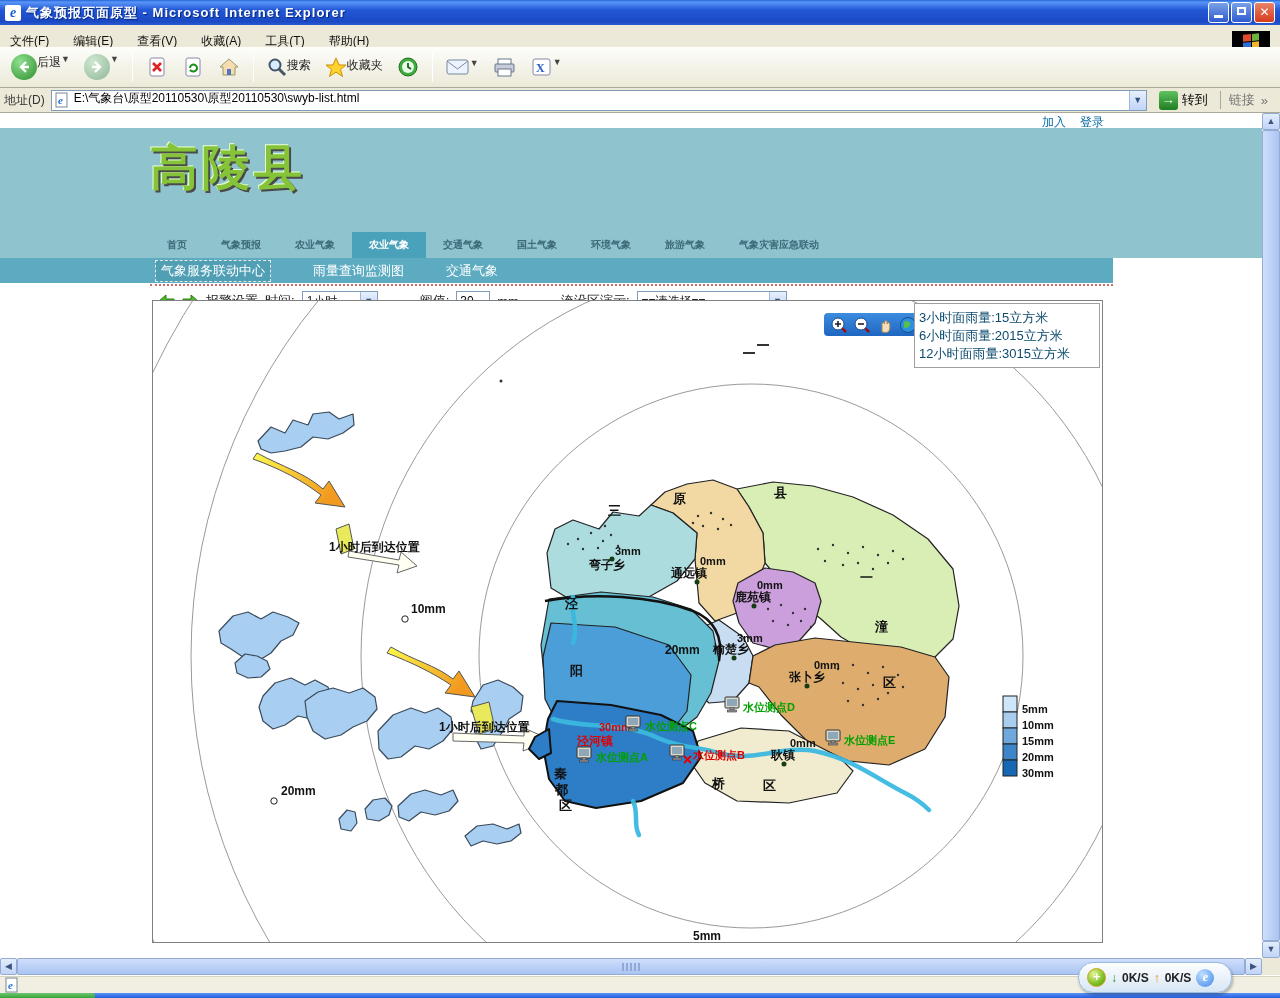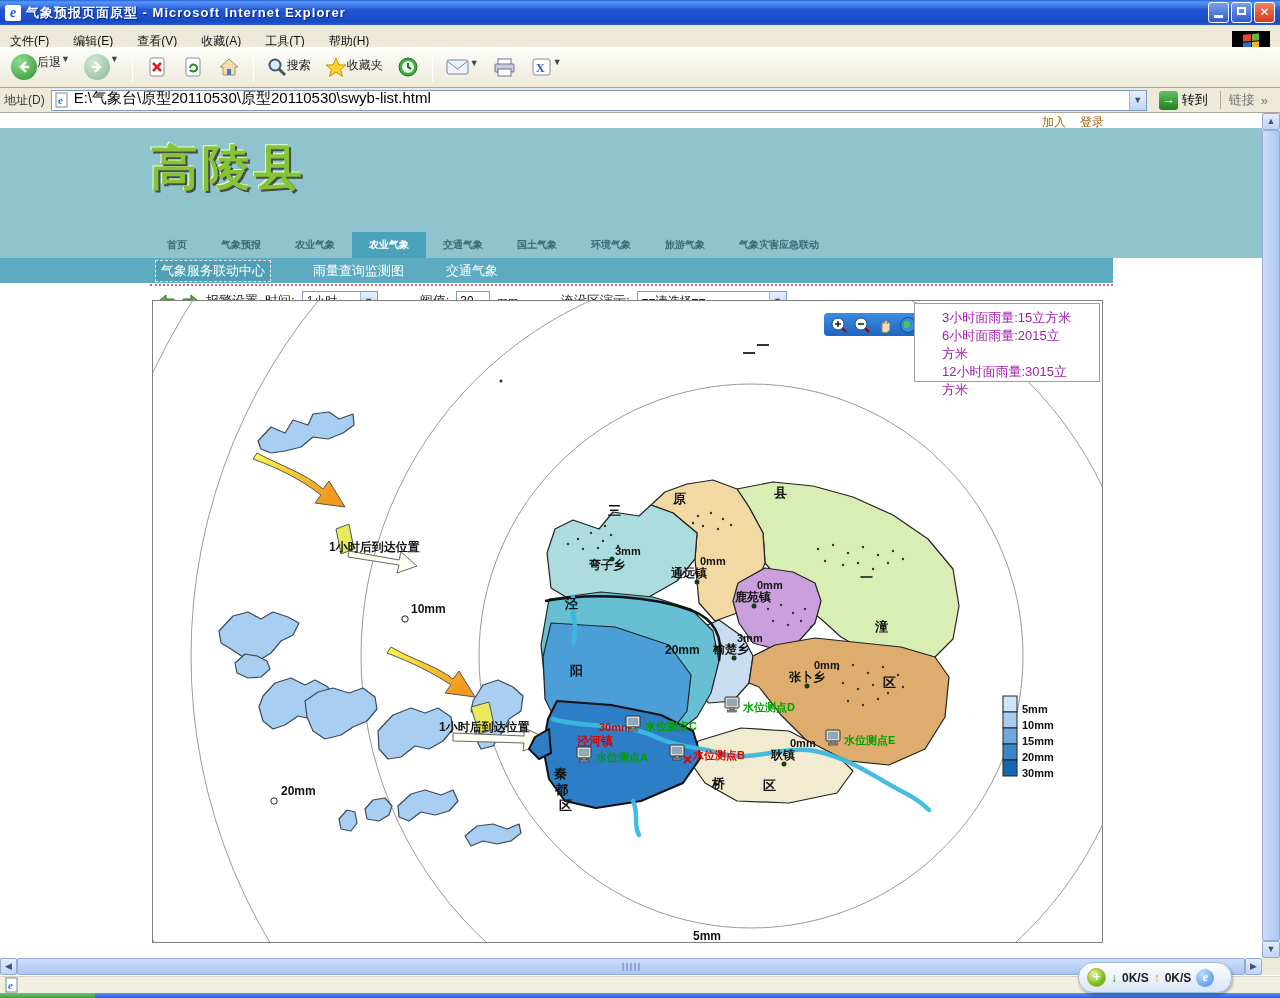--- a/index.html
+++ b/index.html
@@ -34,34 +34,34 @@
   .tbtn{display:flex;align-items:flex-start;padding:2px 5px;font-size:12px;color:#222}
   .circ{width:26px;height:26px;border-radius:50%;display:flex;align-items:center;justify-content:center}
   .circ.back{background:radial-gradient(circle at 35% 30%,#8fe08f,#2e8f2e)}
   .circ.fwd{background:radial-gradient(circle at 35% 30%,#cfe8cf,#8fb79a)}
   .caret{font-size:9px;color:#444}
   .vsep{width:1px;height:30px;background:#aca899;border-right:1px solid #fff;margin:0 4px}
   .adbar{position:absolute;top:88px;left:0;width:1280px;height:25px;background:#ece9d8;
     border-bottom:1px solid #aca899;display:flex;align-items:center;padding:0 4px;gap:6px}
   .adbar label{font-size:12px;color:#333}
   .adwrap{flex:1;position:relative;height:21px}
-  .adwrap input{width:100%;height:21px;border:1px solid #7f9db9;font-size:15px;padding:0 20px 3px 22px;
+  .adwrap input{width:100%;height:21px;border:1px solid #7f9db9;font-size:12px;padding:0 20px 3px 22px;
     font-family:"Liberation Sans",sans-serif}
   .adico{position:absolute;left:3px;top:2px}
   .addrop{position:absolute;right:1px;top:1px;width:17px;height:19px;
     background:linear-gradient(to bottom,#e8f0fd,#c0d4f7);border-left:1px solid #9db9dd;
     text-align:center;font-size:9px;line-height:19px;color:#33507a}
   .gobtn{display:flex;align-items:center;gap:4px;padding:1px 6px;font-size:13px}
   .goico{width:19px;height:19px;background:linear-gradient(to bottom,#5fc25f,#1f7d1f);border-radius:3px;
     color:#fff;text-align:center;line-height:18px;font-weight:bold}
   .links{display:flex;align-items:center;gap:6px;color:#777;font-size:13px;padding:0 8px;border-left:1px solid #aca899}
 
   
   .content{position:absolute;top:113px;left:0;width:1262px;height:845px;background:#fff;overflow:hidden}
-  .toplinks{position:absolute;top:1px;right:158px;color:#a16207;font-size:12px;display:flex;gap:14px}
+  .toplinks{position:absolute;top:1px;right:158px;color:#0369a1;font-size:12px;display:flex;gap:14px}
   .hdr{position:absolute;top:15px;left:0;width:1262px;height:104px;background:#8fc4cf}
   .logo{position:absolute;left:150px;top:8px;display:flex;align-items:flex-start;gap:14px}
   .logo .county{font-size:48px;font-weight:bold;color:#85c438;letter-spacing:4px;
     text-shadow:2px 2px 0 #4a4a4a,-1px -1px 0 #e8ffd0}
   .logo .rt{padding-top:14px}
   .logo .cn{font-size:27px;font-weight:bold;color:#8fd32f;letter-spacing:2px;text-shadow:1.5px 1.5px 0 #4a4a4a}
   .logo .en{font-size:11px;font-weight:bold;color:#fff;letter-spacing:4px;margin-top:4px;text-shadow:1px 1px 0 #789}
   .nav{position:absolute;top:119px;left:0;width:1262px;height:26px;background:#8fc4cf;
     display:flex;padding-left:150px;font-size:10px;font-weight:bold;color:#3d6b77}
   .nav .it{padding:0 17px;line-height:26px;cursor:default;white-space:nowrap}
@@ -76,22 +76,22 @@
   .sel .txt{flex:1;padding:0 4px;font-size:12px;overflow:hidden;white-space:nowrap}
   .sel .drop{width:17px;height:18px;background:linear-gradient(to bottom,#e8f0fd,#b9cef5);
     border-left:1px solid #9db9dd;text-align:center;font-size:9px;line-height:18px;color:#33507a}
   .sel.time{width:76px}.sel.flood{width:150px}
   .thin{width:34px;height:20px;border:1px solid #7f9db9;font-size:12px;padding:0 3px;font-family:"Liberation Sans",sans-serif}
 
   .mapbox{position:absolute;top:187px;left:152px;width:951px;height:643px;border:1px solid #808080;background:#fff}
   .mapbox svg.main{position:absolute;left:0;top:0}
   .maptools{position:absolute;left:671px;top:12px;width:98px;height:23px;border-radius:4px;
     background:linear-gradient(to bottom,#3c8ce0,#1e66c0);display:flex;align-items:center;justify-content:space-around;padding:0 3px}
-  .infobox{position:absolute;left:761px;top:2px;width:186px;height:79px;background:#fff;border:1px solid #a0a0a0;
-    padding:5px 27px;font-size:13px;color:#a21caf;display:flex;flex-direction:column;justify-content:space-around}
+  .infobox{position:absolute;left:761px;top:2px;width:186px;height:65px;background:#fff;border:1px solid #a0a0a0;
+    padding:5px 4px;font-size:13px;color:#0c4a6e;display:flex;flex-direction:column;justify-content:space-around}
 
   
   .vscroll{position:absolute;top:113px;left:1262px;width:18px;height:845px;background:#f3f1e4}
   .hscroll{position:absolute;top:958px;left:0;width:1262px;height:17px;background:#f3f1e4;display:flex}
   .sbtn{width:17px;height:17px;background:linear-gradient(to bottom,#e3edfd,#c0d4f7);
     border:1px solid #96abd3;border-radius:2px;color:#3b537e;font-size:9px;text-align:center;line-height:15px}
   .vscroll .sbtn{width:18px}
   .vthumb{position:absolute;top:17px;left:0;width:18px;height:811px;border:1px solid #96abd3;border-radius:2px;
     background:linear-gradient(to right,#cfdffc,#aac4f2)}
   .hthumb{flex:1;border:1px solid #96abd3;border-radius:2px;background:linear-gradient(to bottom,#cfdffc,#aac4f2);position:relative}

